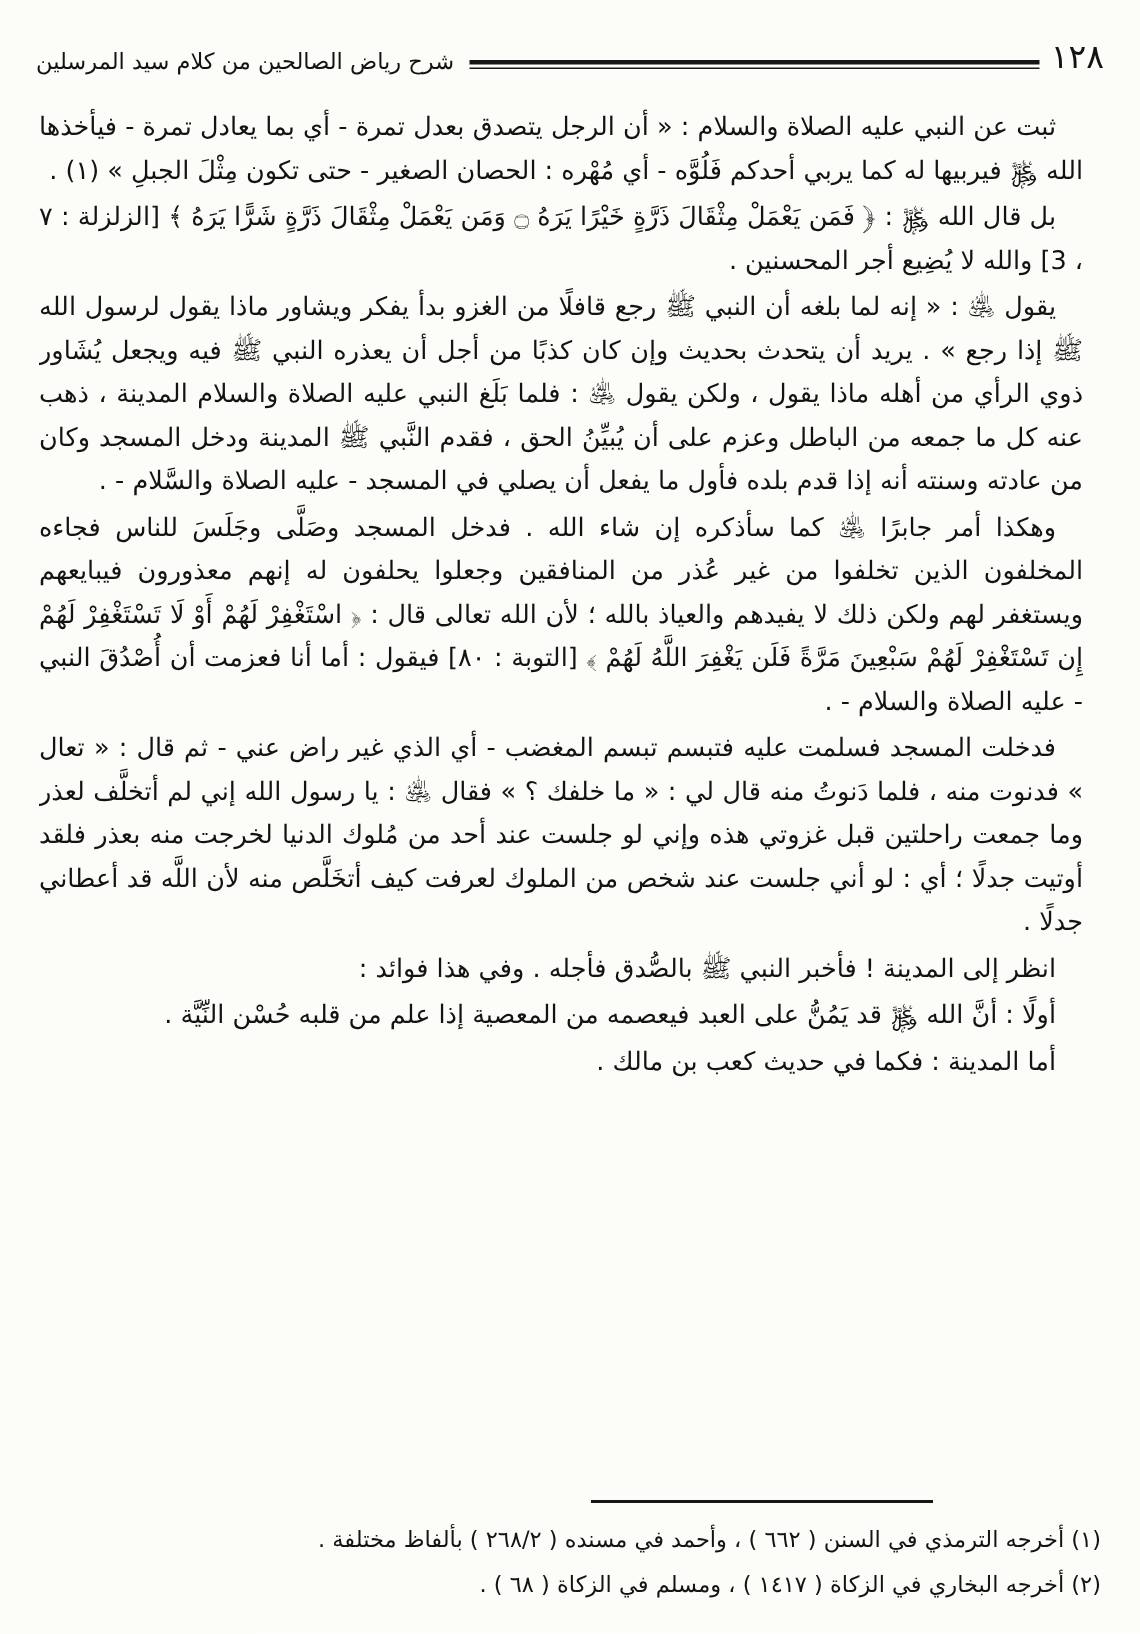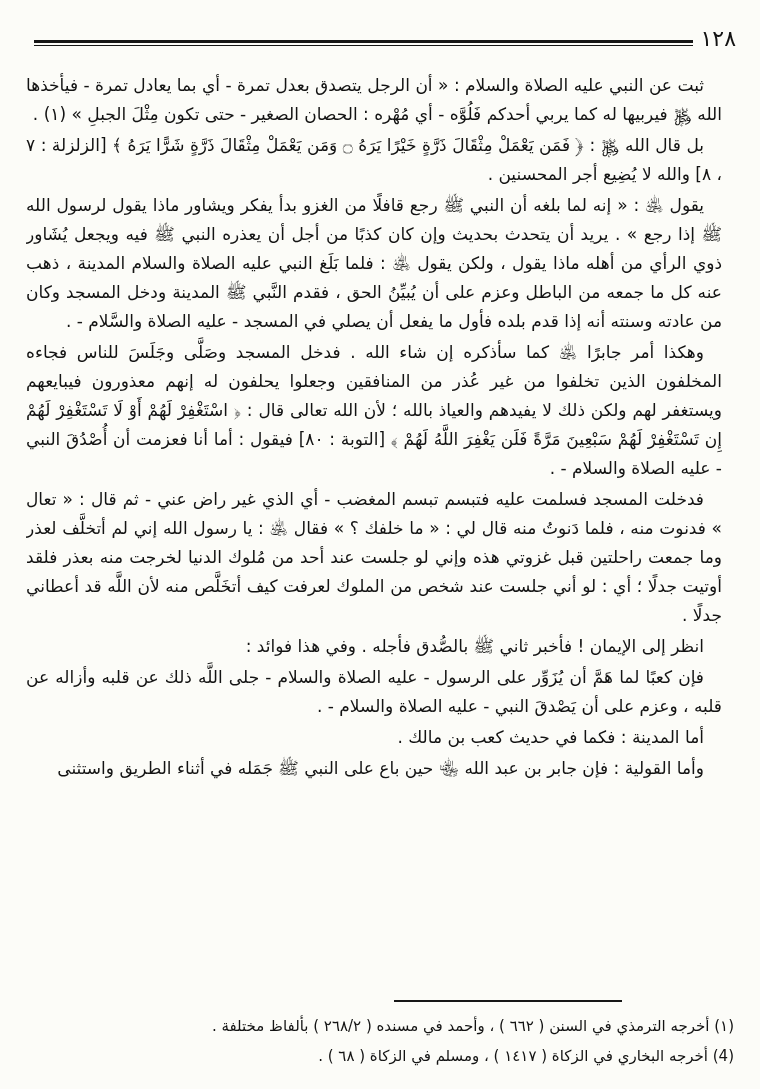--- a/index.html
+++ b/index.html
@@ -78,35 +78,35 @@
   }
 </style>
 </head>
 <body>
 
 <div class="page">
 
   <header class="page-header">
     <span class="page-number">١٢٨</span>
     <span class="header-rule"></span>
+    <span class="book-title">شرح رياض الصالحين من كلام سيد المرسلين</span>
   </header>
 
   <main class="page-body" id="page-body">
       <p>ثبت عن النبي عليه الصلاة والسلام : « أن الرجل يتصدق بعدل تمرة - أي بما يعادل تمرة - فيأخذها الله ﷿ فيربيها له كما يربي أحدكم فَلُوَّه - أي مُهْره : الحصان الصغير - حتى تكون مِثْلَ الجبلِ » (١) .</p>
-      <p>بل قال الله ﷿ : ﴿ فَمَن يَعْمَلْ مِثْقَالَ ذَرَّةٍ خَيْرًا يَرَهُ ۝ وَمَن يَعْمَلْ مِثْقَالَ ذَرَّةٍ شَرًّا يَرَهُ ﴾ [الزلزلة : ٧ ، ٨] والله لا يُضِيع أجر المحسنين .</p>
+      <p>بل قال الله ﷿ : ﴿ فَمَن يَعْمَلْ مِثْقَالَ ذَرَّةٍ خَيْرًا يَرَهُ ۝ وَمَن يَعْمَلْ مِثْقَالَ ذَرَّةٍ شَرًّا يَرَهُ ﴾ [الزلزلة : ٧ ، 3] والله لا يُضِيع أجر المحسنين .</p>
       <p>يقول ﵁ : « إنه لما بلغه أن النبي ﷺ رجع قافلًا من الغزو بدأ يفكر ويشاور ماذا يقول لرسول الله ﷺ إذا رجع » . يريد أن يتحدث بحديث وإن كان كذبًا من أجل أن يعذره النبي ﷺ فيه ويجعل يُشَاور ذوي الرأي من أهله ماذا يقول ، ولكن يقول ﵁ : فلما بَلَغ النبي عليه الصلاة والسلام المدينة ، ذهب عنه كل ما جمعه من الباطل وعزم على أن يُبيِّنُ الحق ، فقدم النَّبي ﷺ المدينة ودخل المسجد وكان من عادته وسنته أنه إذا قدم بلده فأول ما يفعل أن يصلي في المسجد - عليه الصلاة والسَّلام - .</p>
       <p>وهكذا أمر جابرًا ﵁ كما سأذكره إن شاء الله . فدخل المسجد وصَلَّى وجَلَسَ للناس فجاءه المخلفون الذين تخلفوا من غير عُذر من المنافقين وجعلوا يحلفون له إنهم معذورون فيبايعهم ويستغفر لهم ولكن ذلك لا يفيدهم والعياذ بالله ؛ لأن الله تعالى قال : ﴿ اسْتَغْفِرْ لَهُمْ أَوْ لَا تَسْتَغْفِرْ لَهُمْ إِن تَسْتَغْفِرْ لَهُمْ سَبْعِينَ مَرَّةً فَلَن يَغْفِرَ اللَّهُ لَهُمْ ﴾ [التوبة : ٨٠] فيقول : أما أنا فعزمت أن أُصْدُقَ النبي - عليه الصلاة والسلام - .</p>
       <p>فدخلت المسجد فسلمت عليه فتبسم تبسم المغضب - أي الذي غير راض عني - ثم قال : « تعال » فدنوت منه ، فلما دَنوتُ منه قال لي : « ما خلفك ؟ » فقال ﵁ : يا رسول الله إني لم أتخلَّف لعذر وما جمعت راحلتين قبل غزوتي هذه وإني لو جلست عند أحد من مُلوك الدنيا لخرجت منه بعذر فلقد أوتيت جدلًا ؛ أي : لو أني جلست عند شخص من الملوك لعرفت كيف أتخَلَّص منه لأن اللَّه قد أعطاني جدلًا .</p>
-      <p>انظر إلى الإيمان ! فأخبر ثاني ﷺ بالصُّدق فأجله . وفي هذا فوائد :</p>
-      <p>فإن كعبًا لما هَمَّ أن يُزَوِّر على الرسول - عليه الصلاة والسلام - جلى اللَّه ذلك عن قلبه وأزاله عن قلبه ، وعزم على أن يَصْدقَ النبي - عليه الصلاة والسلام - .</p>
+      <p>انظر إلى المدينة ! فأخبر النبي ﷺ بالصُّدق فأجله . وفي هذا فوائد :</p>
+      <p>أولًا : أنَّ الله ﷿ قد يَمُنُّ على العبد فيعصمه من المعصية إذا علم من قلبه حُسْن النِّيَّة .</p>
       <p>أما المدينة : فكما في حديث كعب بن مالك .</p>
-      <p>وأما القولية : فإن جابر بن عبد الله ﵄ حين باع على النبي ﷺ جَمَله في أثناء الطريق واستثنى</p>
     </main>
 
   <footer class="footnotes">
     <div class="fn-sep"></div>
     <div id="footnote-list">
         <div class="fn">(١) أخرجه الترمذي في السنن ( ٦٦٢ ) ، وأحمد في مسنده ( ٢٦٨/٢ ) بألفاظ مختلفة .</div>
-        <div class="fn">(4) أخرجه البخاري في الزكاة ( ١٤١٧ ) ، ومسلم في الزكاة ( ٦٨ ) .</div>
+        <div class="fn">(٢) أخرجه البخاري في الزكاة ( ١٤١٧ ) ، ومسلم في الزكاة ( ٦٨ ) .</div>
       </div>
   </footer>
 
 </div>
 
 </body></html>

